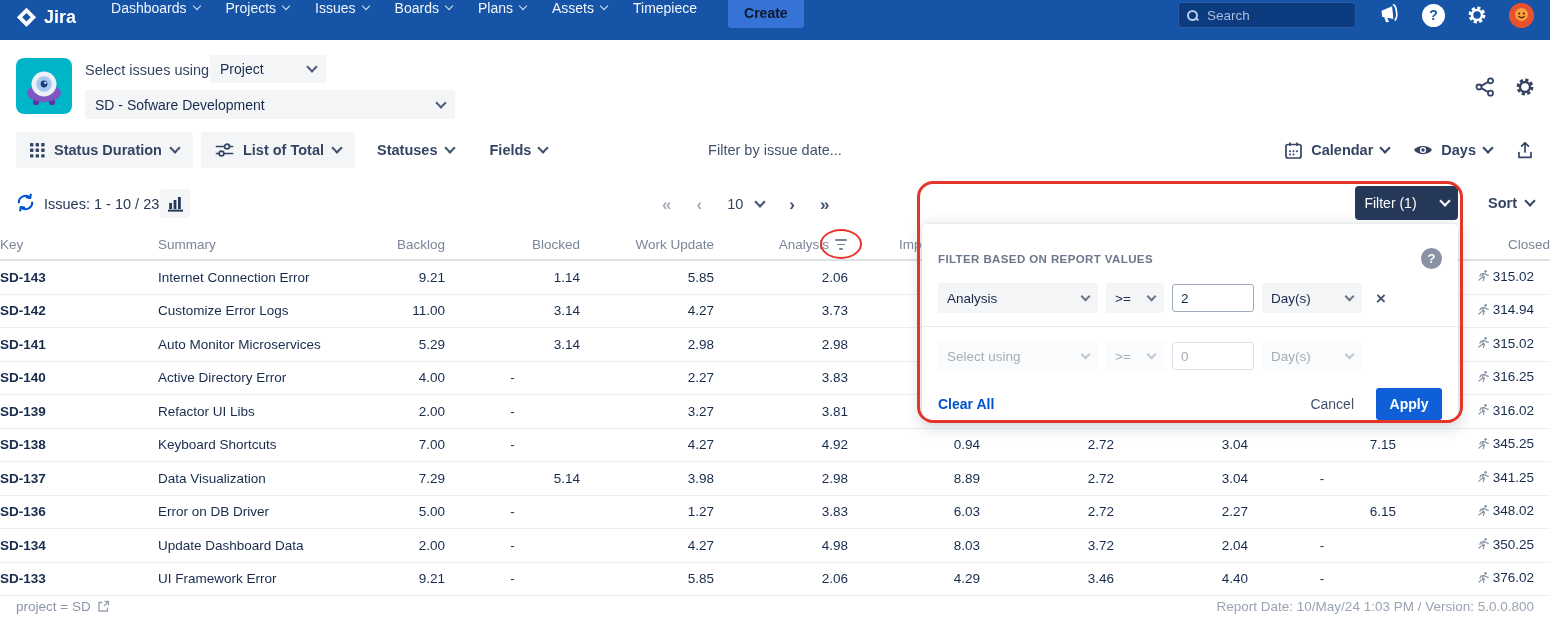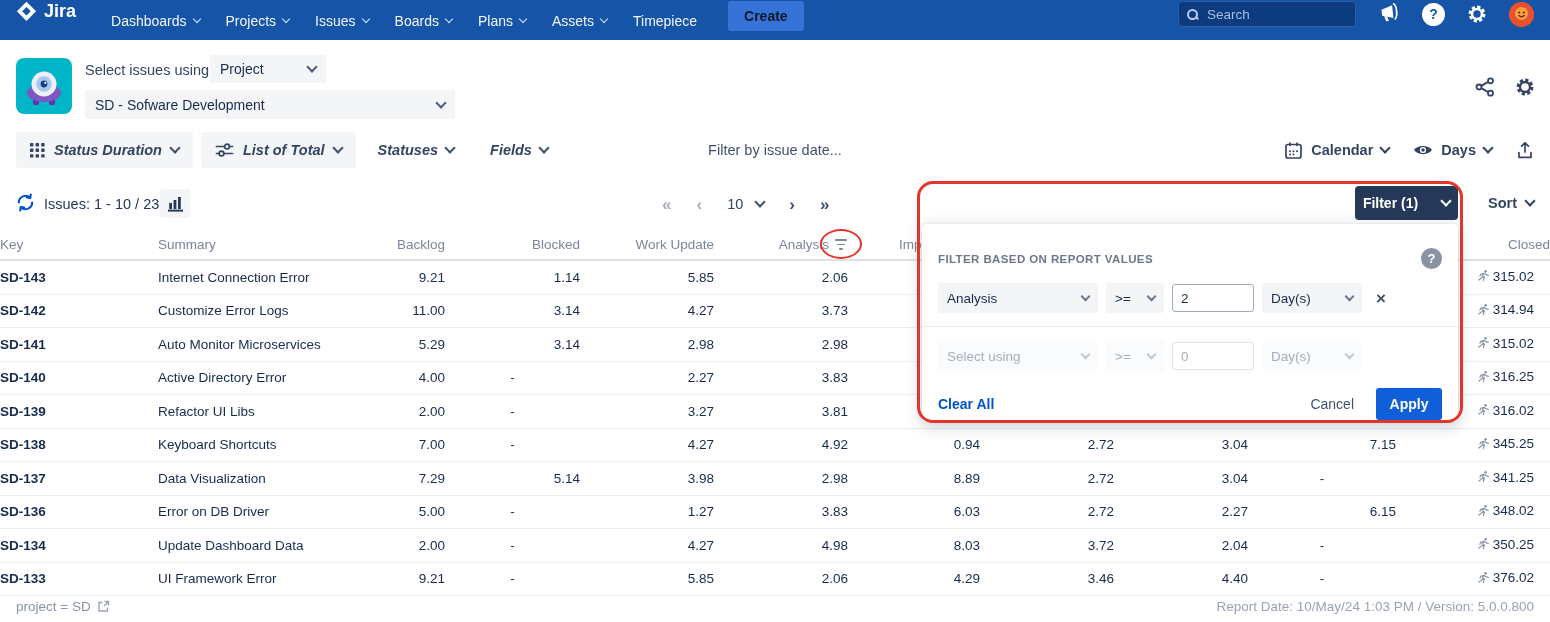--- a/index.html
+++ b/index.html
@@ -1,19 +1,19 @@
 <!DOCTYPE html>
 <html><head>
 <meta charset="utf-8">
 <style>
   html,body{margin:0;padding:0;background:#fff;}
   .canvas{position:relative;width:1550px;height:622px;font-family:"Liberation Sans",sans-serif;color:#172B4D;overflow:hidden;background:#fff;}
   i.chev{display:inline-block;width:6px;height:6px;border-right:2px solid currentColor;border-bottom:2px solid currentColor;transform:rotate(45deg);margin-top:-4px;}
   
-  .navbar{position:absolute;left:0;top:0;width:1550px;height:40px;background:#1554A6;display:flex;align-items:flex-start;padding:1px 16px;box-sizing:border-box;}
+  .navbar{position:absolute;left:0;top:0;width:1550px;height:40px;background:#1554A6;display:flex;align-items:flex-end;padding:12px 16px;box-sizing:border-box;}
   .brand{display:flex;align-items:center;gap:7px;color:#fff;font-size:18px;font-weight:700;margin-right:22px;}
   .nav-items{display:flex;align-items:center;}
   .nav-item{display:flex;align-items:center;gap:7px;color:#F2F6FC;font-size:14px;font-weight:500;padding:0 13px;height:40px;cursor:pointer;}
   .nav-item i.chev{width:5px;height:5px;border-width:1.8px;opacity:.9;}
   .create-btn{margin-left:18px;background:#3574D6;color:#0f172a;border:none;border-radius:3px;font-family:inherit;font-size:14px;font-weight:600;padding:7px 16px;cursor:pointer;}
   .nav-right{margin-left:auto;display:flex;align-items:center;gap:21px;}
   .search-box{display:flex;align-items:center;gap:8px;background:#0C3B7F;border:1px solid #2A5CA8;border-radius:4px;width:160px;height:24px;padding:0 8px;}
   .mag{position:relative;width:10px;height:10px;flex:none;}
   .mag::before{content:"";position:absolute;left:0;top:0;width:7px;height:7px;border:2px solid #BCCCE8;border-radius:50%;}
   .mag::after{content:"";position:absolute;left:8px;top:8px;width:4px;height:2px;background:#BCCCE8;transform:rotate(45deg);border-radius:1px;}
@@ -26,21 +26,21 @@
   .proj-avatar{position:absolute;left:16px;top:18px;}
   .sel-label{position:absolute;left:85px;top:22px;font-size:14.5px;color:#344563;}
   .sel{display:flex;align-items:center;justify-content:space-between;background:#F4F5F7;border-radius:3px;padding:0 10px;box-sizing:border-box;color:#172B4D;font-size:14px;cursor:pointer;}
   .sel i.chev{color:#505F79;}
   .mode-sel{position:absolute;left:210px;top:15px;width:116px;height:28px;gap:20px;}
   .project-sel{position:absolute;left:85px;top:50px;width:370px;height:29px;}
   .hdr-icons{position:absolute;right:14px;top:36px;display:flex;gap:18px;color:#344563;}
   .hdr-icons .icn{cursor:pointer;display:flex;}
   
   .toolbar{position:absolute;left:0;top:132px;width:1550px;height:36px;}
-  .tb-left{position:absolute;left:16px;top:0;display:flex;align-items:center;gap:8px;height:36px;font-style:italic;}
+  .tb-left{position:absolute;left:16px;top:0;display:flex;align-items:center;gap:8px;height:36px;}
   .tb-btn{display:flex;align-items:center;gap:9px;background:#F4F5F7;border-radius:3px;height:36px;padding:0 14px;font-size:14.5px;font-weight:600;color:#344563;cursor:pointer;}
   .tb-plain{display:flex;align-items:center;gap:8px;font-size:14.5px;font-weight:600;color:#344563;padding:0 14px;cursor:pointer;}
   .tb-btn i.chev,.tb-plain i.chev{color:#42526E;}
   .tb-center{position:absolute;left:0;right:0;top:0;height:36px;text-align:center;line-height:36px;font-size:14.5px;color:#42526E;cursor:text;}
   .tb-right{position:absolute;right:16px;top:0;display:flex;align-items:center;gap:24px;height:36px;}
   .tb-group{display:flex;align-items:center;gap:8px;font-size:14.5px;font-weight:600;color:#344563;cursor:pointer;}
   
   .report-bar{position:absolute;left:0;top:184px;width:1550px;height:40px;}
   .refresh{position:absolute;left:16px;top:9px;cursor:pointer;display:flex;}
   .issues-count{position:absolute;left:44px;top:12px;font-size:14.5px;color:#253858;}
@@ -62,21 +62,21 @@
   td.num.dash{text-align:center;}
   td.closed .closed-wrap{display:inline-flex;align-items:center;gap:3px;padding-right:16px;}
   th.with-icon .hwrap{display:flex;align-items:center;justify-content:flex-end;gap:5px;}
   .flt{display:inline-flex;flex-direction:column;gap:2.5px;align-items:center;width:14px;cursor:pointer;}
   .flt i{display:block;height:1.8px;background:#7A869A;border-radius:1px;}
   .flt i:nth-child(1){width:12px;}.flt i:nth-child(2){width:8px;}.flt i:nth-child(3){width:4px;}
   
   .foot-left{position:absolute;left:16px;top:599px;font-size:13.5px;color:#8A94A6;display:flex;align-items:center;gap:6px;}
   .foot-right{position:absolute;right:16px;top:599px;font-size:13.5px;color:#9AA3B1;padding-left:20px;}
   
-  .filter-btn{position:absolute;left:1355px;top:186px;width:103px;height:34px;background:#253858;color:#fff;border:none;border-radius:4px;font-family:inherit;font-size:14px;font-weight:700;display:flex;align-items:center;justify-content:center;gap:24px;cursor:pointer;z-index:7;}
+  .filter-btn{position:absolute;left:1355px;top:186px;width:103px;height:34px;background:#253858;color:#fff;border:none;border-radius:4px;font-family:inherit;font-size:14px;font-weight:400;display:flex;align-items:center;justify-content:center;gap:24px;cursor:pointer;z-index:7;}
   .filter-btn i.chev{color:#fff;}
   .popup{position:absolute;left:922px;top:224px;width:536px;height:198px;background:#fff;border-radius:3px;box-shadow:0 4px 16px rgba(9,30,66,.22),0 0 1px rgba(9,30,66,.3);z-index:6;box-sizing:border-box;padding:0 16px;}
   .popup-head{display:flex;align-items:center;justify-content:space-between;margin-top:24px;}
   .popup-title{font-size:11.5px;font-weight:700;color:#6B778C;letter-spacing:.4px;}
   .popup-help{width:21px;height:21px;border-radius:50%;background:#8993A4;color:#fff;font-size:13px;font-weight:700;display:flex;align-items:center;justify-content:center;cursor:pointer;}
   .frow{display:flex;align-items:center;gap:8px;margin-top:14px;}
   .frow .fsel{height:30px;font-size:13.5px;}
   .w-col{width:160px;}.w-op{width:58px;}.w-unit{width:100px;}
   .fsel{display:flex;align-items:center;justify-content:space-between;background:#F4F5F7;border-radius:3px;padding:0 9px;box-sizing:border-box;color:#172B4D;cursor:pointer;}
   .fsel i.chev{color:#6B778C;width:5px;height:5px;}

